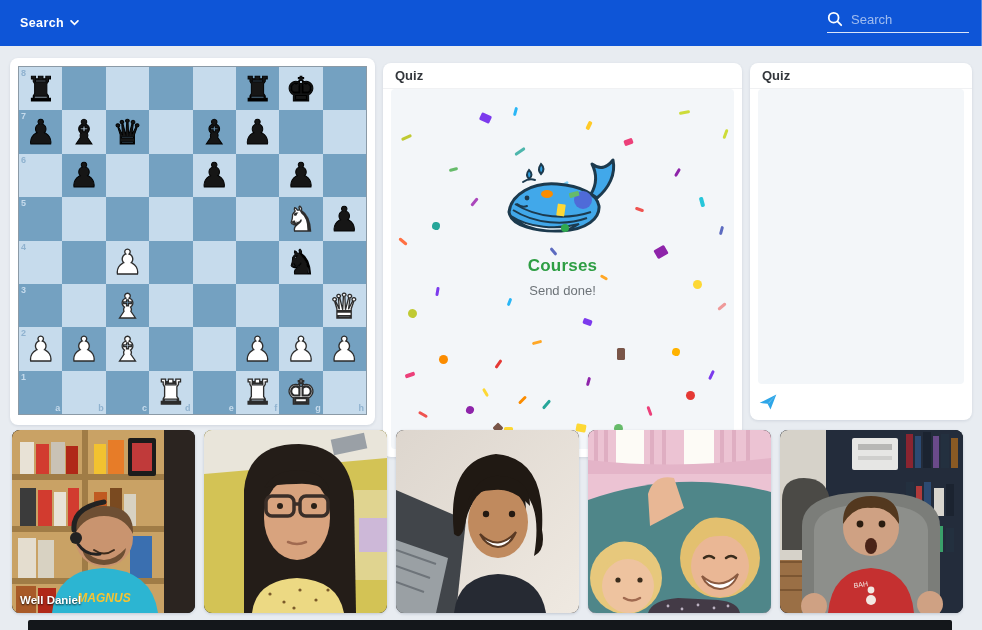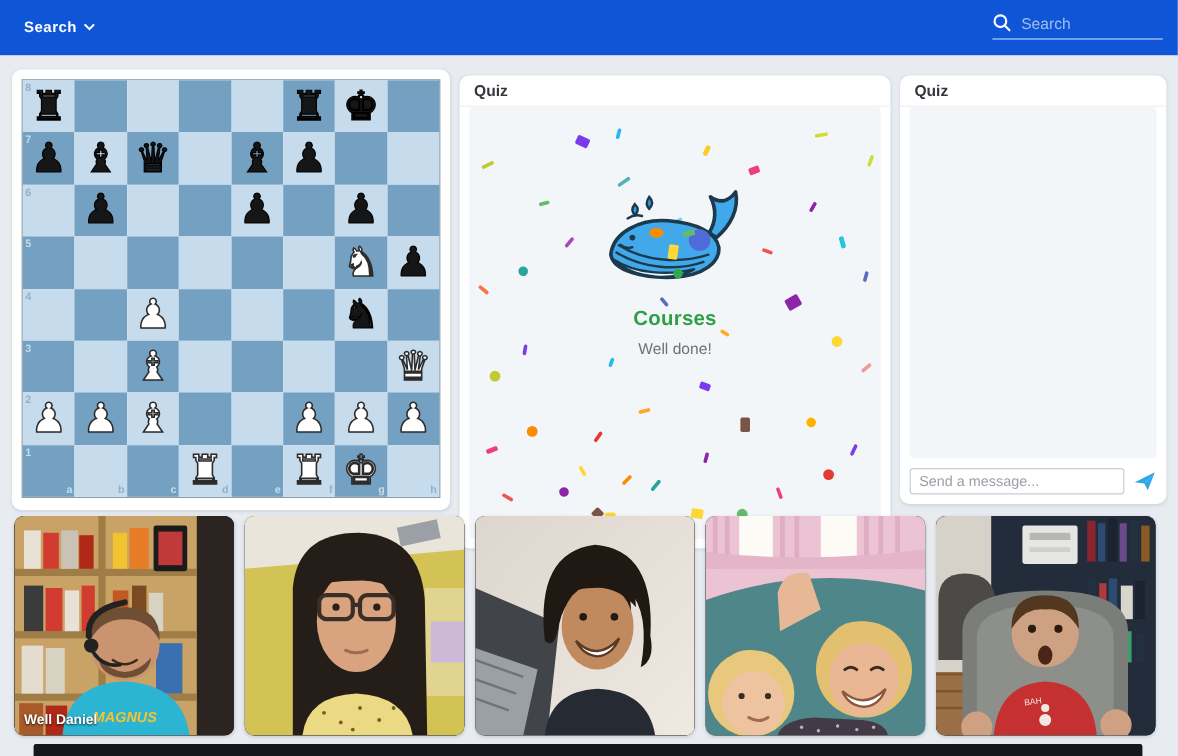--- a/index.html
+++ b/index.html
@@ -286,32 +286,31 @@
         <circle cx="28" cy="44" r="2.4" fill="#1c3a4e"></circle>
         <path d="M18 50 q5 4 10 2" fill="none" stroke="#1c3a4e" stroke-width="2" stroke-linecap="round"></path>
 
         <ellipse cx="48" cy="40" rx="6" ry="4" fill="#fb8c00"></ellipse>
         <rect x="58" y="50" width="8" height="12" rx="1" fill="#ffd835" transform="rotate(8 62 56)"></rect>
         <circle cx="84" cy="46" r="9" fill="#4f6bd8"></circle>
         <rect x="70" y="38" width="10" height="5" rx="1" fill="#66bb6a" transform="rotate(-15 75 40)"></rect>
         <circle cx="66" cy="74" r="4" fill="#2fa84f"></circle>
       </svg>
       <div class="quiz-result">Courses</div>
-      <div class="quiz-sub">Well done!</div>
+      <div class="quiz-sub">Send done!</div>
     </div>
   </div>
 </div>
 
 <div class="card" id="chat-card">
   <div class="panel-header">
     <span>Quiz</span>
   </div>
   <div class="chat-messages"></div>
   <div class="chat-input-row">
-    <input class="chat-input" placeholder="Send a message..." style="">
     <button class="send-btn">
       <svg width="20" height="20" viewBox="0 0 24 24">
         <path d="M2 13 L22 3 L15 21 L11.5 14.2 Z" fill="#2ea6e8"></path>
         <path d="M11.5 14.2 L22 3 L14 12.6 Z" fill="#7fc9f0"></path>
       </svg>
     </button>
   </div>
 </div>
 
 <div class="video-row">

